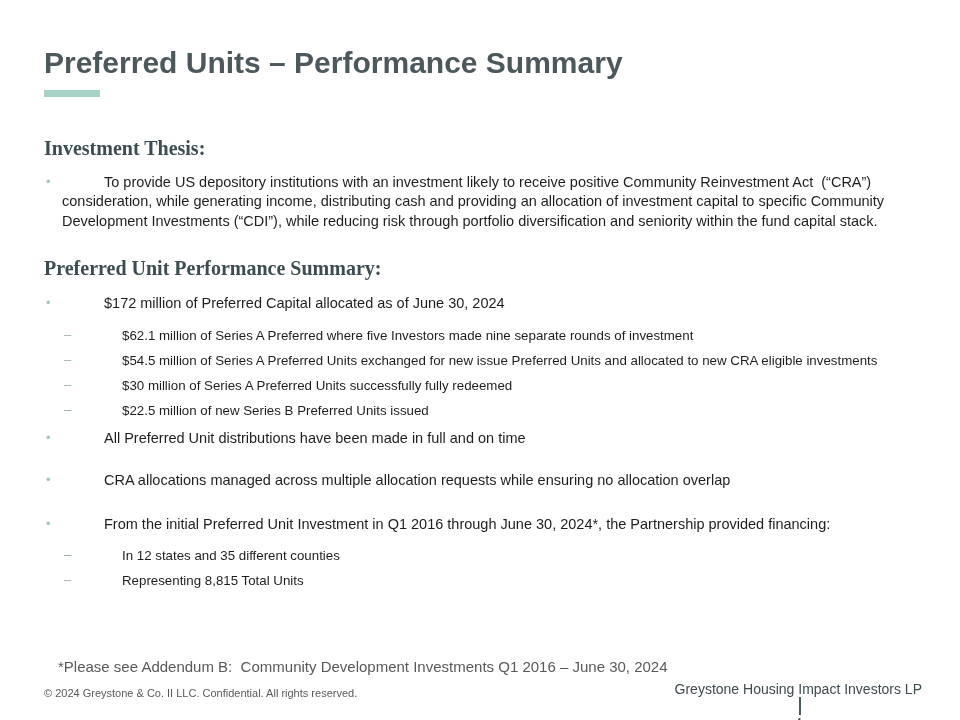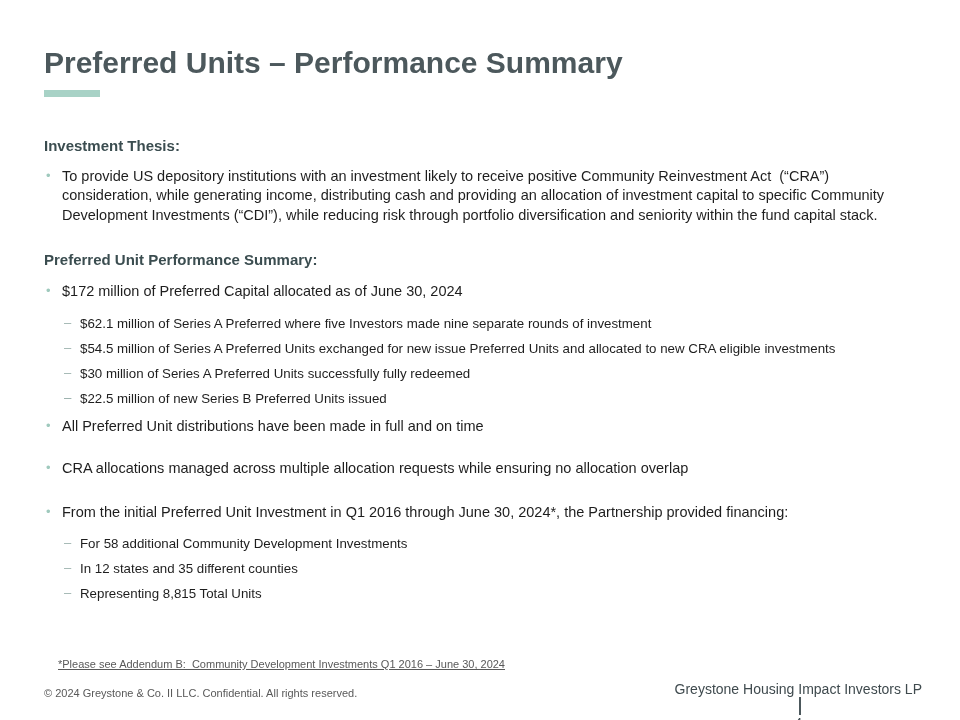--- a/index.html
+++ b/index.html
@@ -21,51 +21,51 @@
   }
   .accent-bar {
     position: absolute; left: 44px; top: 90px;
     width: 56px; height: 7px;
     background: var(--accent-bar, #a8d2c6);
   }
 
   .content { position: absolute; left: 44px; right: 44px; top: 97px; }
 
   .h2 {
-    font-size: 15px; font-weight: bold;
+    font-size: 20px; font-weight: bold;
     color: var(--heading, #3b4d50);
+    font-family: Liberation Serif, serif;
   }
   .h2.thesis { margin-top: 40px; }
   .h2.perf   { margin-top: 26px; }
 
   .b1 { position: relative; padding-left: 18px; font-size: 14.5px; line-height: 1.33; }
   .b1 > .marker {
     position: absolute; left: 2px; top: 0px;
     color: var(--bullet-dot, #9fc9bd); font-size: 13px;
   }
   .b2 { position: relative; padding-left: 36px; font-size: 13.3px; line-height: 14px; margin-bottom: 11px; }
   .b2 > .marker {
     position: absolute; left: 20px; top: -1px;
     color: var(--dash, #9db3ae); font-size: 13px;
   }
-  .txt { white-space: pre-wrap; }
+  .txt { white-space: pre-wrap; margin-left: 42px; }
 
   .thesis-bullet { margin-top: 13px; }
   .capital-bullet { margin-top: 14px; }
   .subs-a { margin-top: 16px; }
   .dist-bullet { margin-top: 8px; }
   .cra-bullet { margin-top: 23px; }
   .financing-bullet { margin-top: 24px; }
   .subs-b { margin-top: 15px; }
 
   .footnote {
     position: absolute; left: 58px; top: 658px;
-    font-size: 11px; color: var(--footnote, #595959);
+    font-size: 15px; color: var(--footnote, #595959);
     white-space: pre-wrap;
-    text-decoration: underline;
   }
   .footer-left {
     position: absolute; left: 44px; top: 687px;
     font-size: 11px; color: var(--footnote, #595959);
   }
   .footer-right {
     position: absolute; right: 38px; top: 681px;
     display: flex; align-items: center;
     color: var(--title, #4c585c);
     flex-direction: column;
@@ -134,21 +134,20 @@
     </div>
 
     <div class="b1 financing-bullet">
       <span class="marker">•</span>
       <span class="txt">From the initial Preferred Unit Investment in Q1 2016 through June 30, 2024*, the Partnership provided financing:</span>
     </div>
 
     <div class="subs-b">
       <div class="b2">
         <span class="marker">–</span>
-        <span class="txt">For 58 additional Community Development Investments</span>
       </div>
       <div class="b2">
         <span class="marker">–</span>
         <span class="txt">In 12 states and 35 different counties</span>
       </div>
       <div class="b2">
         <span class="marker">–</span>
         <span class="txt">Representing 8,815 Total Units</span>
       </div>
     </div>

